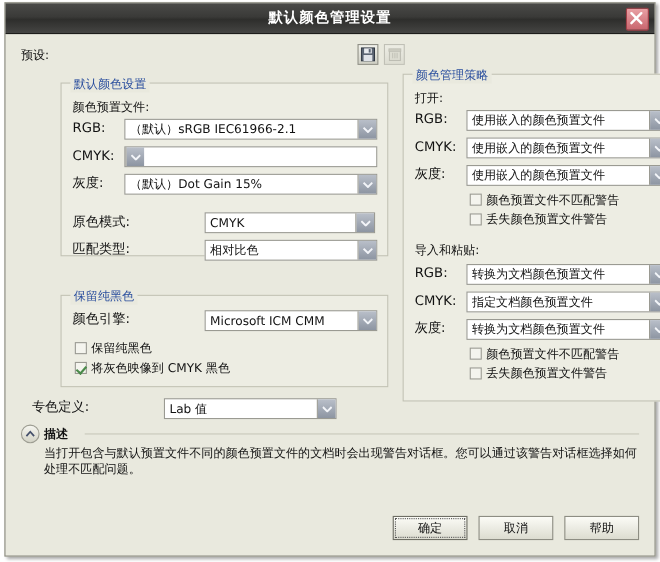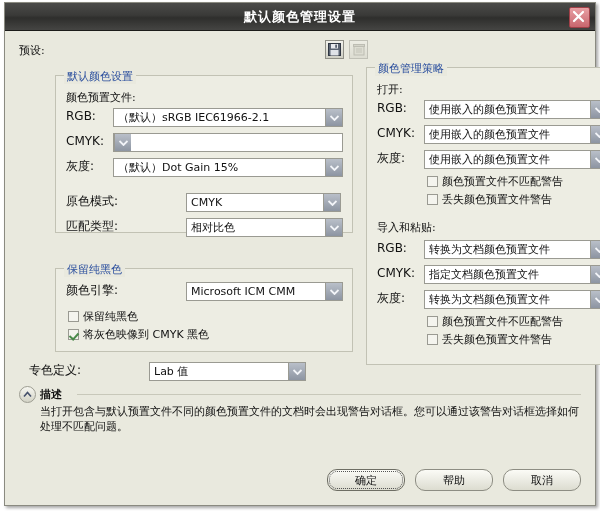--- a/index.html
+++ b/index.html
@@ -220,24 +220,24 @@
 
   
   .btnbar {
     position: absolute;
     right: 14px;
     bottom: 14px;
     display: flex;
     gap: 10px;
   }
   .btn {
-    width: 78px;
+    width: 68px;
     height: 22px;
     border: 1px solid #8d8d83;
-    border-radius: 10px;
+    border-radius: 0;
     background: linear-gradient(to bottom, #fbfbf6, #dcdcd0);
     font-size: 11px;
     color: #111;
     cursor: pointer;
     font-family: inherit;
     padding: 0;
     display: flex;
     align-items: center;
     justify-content: center;
   }
@@ -463,17 +463,17 @@
           <path d="M1 5.5 L4.5 1.5 L8 5.5" fill="none" stroke="#45506b" stroke-width="1.6"></path>
         </svg>
     </div>
     <div class="desc-title">描述</div>
     <div class="desc-rule"></div>
     <div class="desc-body">当打开包含与默认预置文件不同的颜色预置文件的文档时会出现警告对话框。您可以通过该警告对话框选择如何处理不匹配问题。</div>
   </div>
 
   <div class="btnbar">
     <button class="btn default">确定</button>
+    <button class="btn">取消</button>
     <button class="btn">帮助</button>
-    <button class="btn">取消</button>
   </div>
 
 </div>
 
 </body></html>

